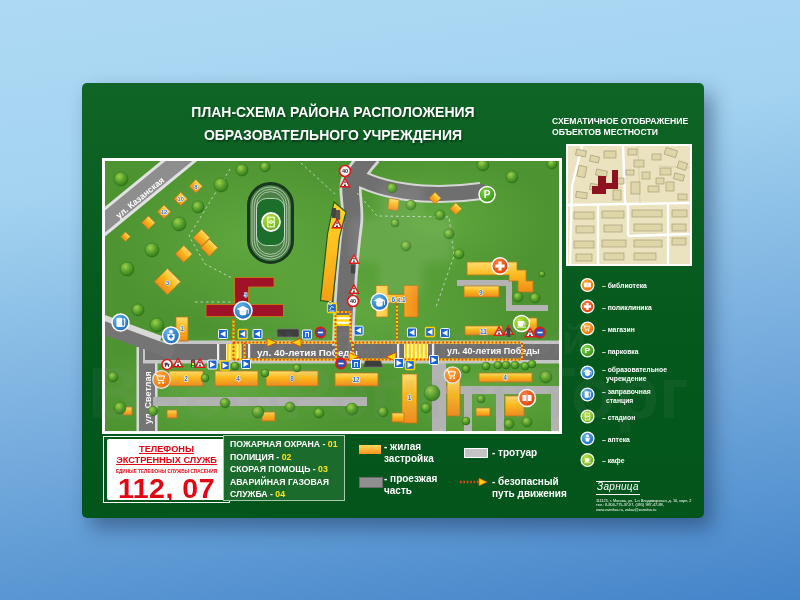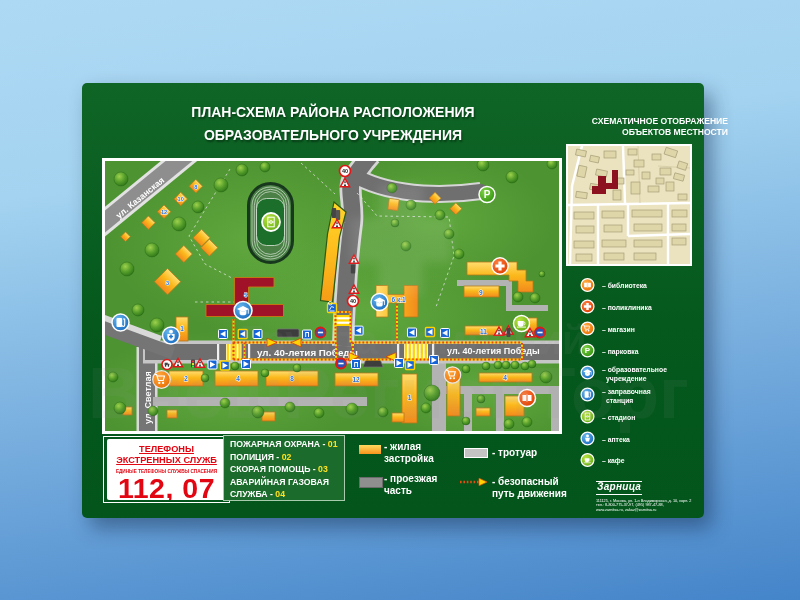--- a/index.html
+++ b/index.html
@@ -5,37 +5,37 @@
 #page{position:relative;width:800px;height:600px;overflow:hidden;
  background:linear-gradient(172deg,#aed9f4 0%,#a3d3f0 28%,#74abdd 65%,#4484c9 100%);
  font-family:"Liberation Sans",sans-serif}
 #board{position:absolute;left:82px;top:83px;width:622px;height:435px;
  background:linear-gradient(180deg,#0f6526 0%,#05591d 55%,#03551b 100%);
  border-radius:5px;box-shadow:8px 10px 20px rgba(15,35,70,.45)}
 #title{position:absolute;left:105px;top:101px;width:456px;text-align:center;color:#fff;
  font-size:14px;font-weight:bold;line-height:23px;letter-spacing:0;
  text-shadow:1px 2px 2px rgba(0,0,0,.4)}
 #mapwrap{position:absolute;left:102px;top:158px;width:454px;height:270px;border:3px solid #fff}
-#minititle{position:absolute;left:576px;top:116px;width:152px;text-align:right;color:#fff;
+#minititle{position:absolute;left:552px;top:116px;width:152px;text-align:left;color:#fff;
  font-size:8.6px;font-weight:bold;line-height:10.5px}
 #miniwrap{position:absolute;left:566px;top:144px;width:122px;height:118px;border:2px solid #fff}
 #legend{position:absolute;left:570px;top:272px;width:134px;height:200px}
 #phoneframe{position:absolute;left:103px;top:436px;width:127px;height:67px;border:1.2px solid #fff;box-sizing:border-box}
 #phonebox{position:absolute;left:106.5px;top:439px;width:120px;height:61px;background:#fff;box-sizing:border-box;
  border-radius:2px;text-align:center;color:#e20613;overflow:hidden}
 #phonebox .t1{font-size:9.2px;font-weight:bold;line-height:10.8px;margin-top:5px;text-decoration:underline}
 #phonebox .t2{font-size:4.7px;font-weight:bold;line-height:6px;margin-top:3px}
 #phonebox .t3{font-size:28.5px;font-weight:bold;line-height:27px;letter-spacing:.5px}
 #firebox{position:absolute;left:223px;top:435px;width:122px;height:66px;background:#1b6b2c;
  border:1px solid #a7cbac;color:#fff;font-size:8.7px;font-weight:bold;line-height:12.6px;
  padding:2px 0 0 6px;box-sizing:border-box;white-space:nowrap}
 #firebox b{color:#ffe31e}
 .sw{position:absolute;color:#fff;font-size:10px;font-weight:bold;line-height:11.5px}
 #zarnitsa{position:absolute;left:596px;top:476px;color:#fff}
-#zarnitsa .logo{display:inline-block;font-size:10px;font-weight:bold;font-style:italic;letter-spacing:.3px;
+#zarnitsa .logo{display:inline-block;font-size:10px;font-weight:normal;font-style:italic;letter-spacing:.3px;
  border-bottom:1px solid #fff;border-top:1px solid #fff;padding:0 1px 1px 1px;line-height:10.5px}
 #zarnitsa .addr{font-size:3.8px;line-height:4.7px;margin-top:4px;white-space:nowrap}
 .wm{position:absolute;color:#fff;font-weight:bold;pointer-events:none}
 </style></head>
 <body>
 
 <div id="page">
 
 <div id="board"></div>
 

